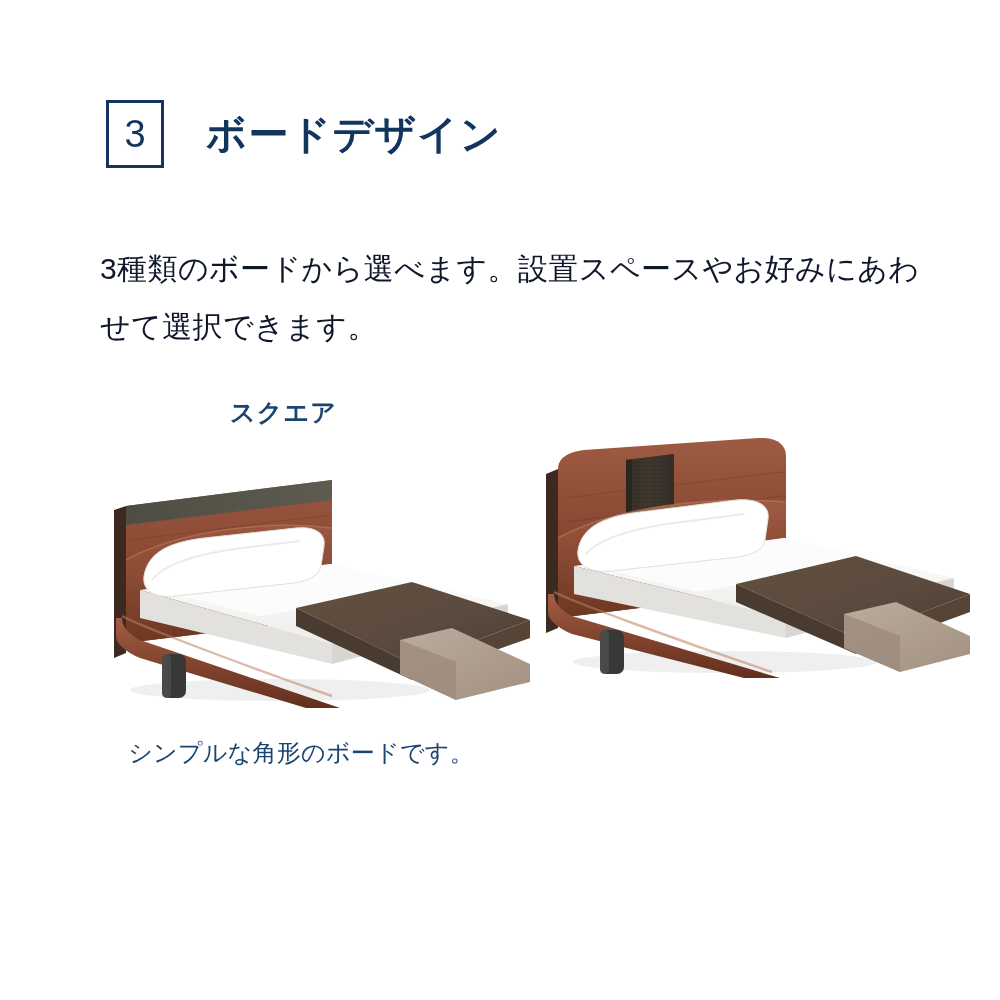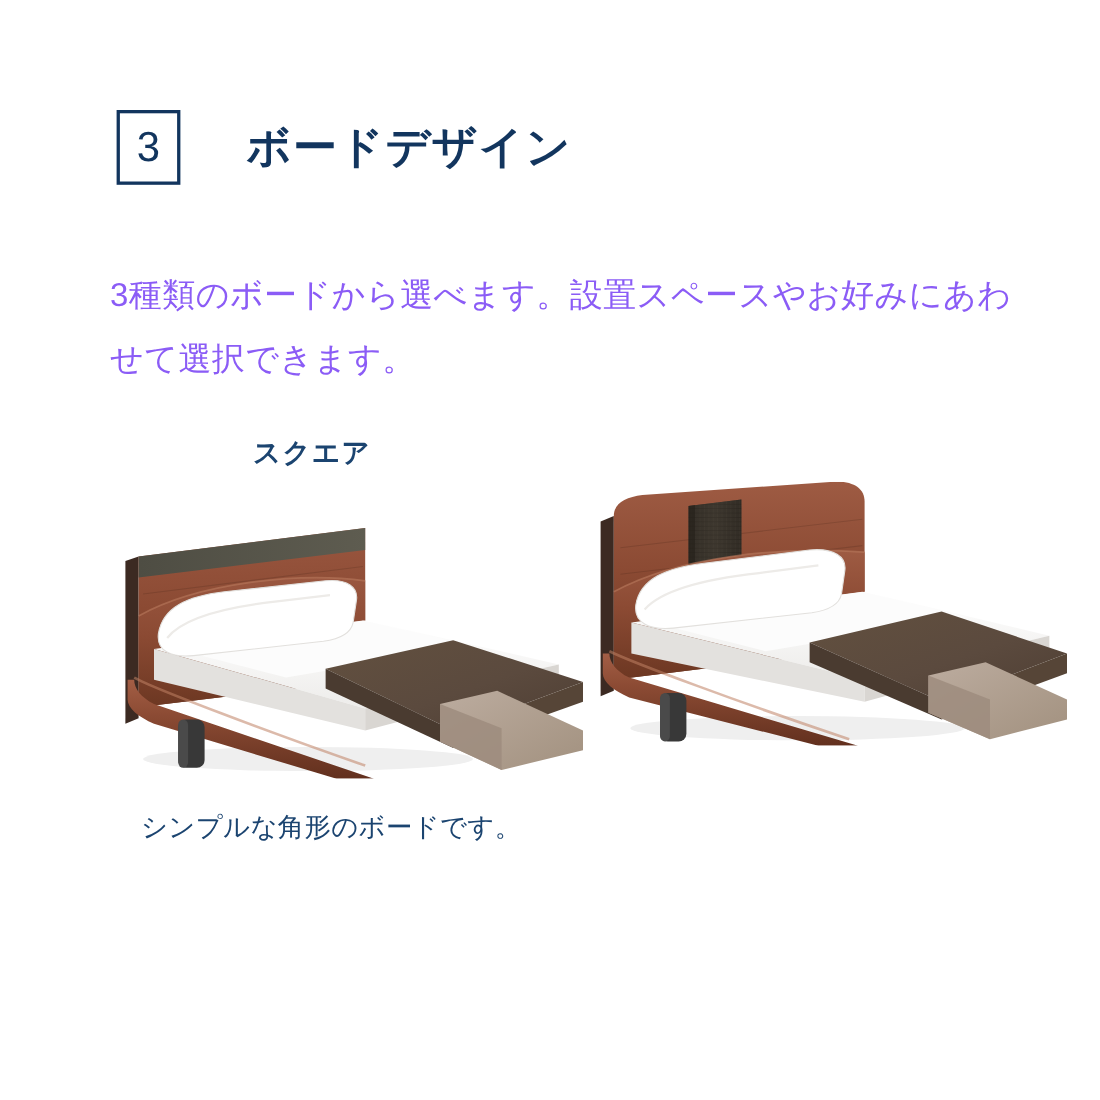--- a/index.html
+++ b/index.html
@@ -37,38 +37,38 @@
     display: flex;
     align-items: center;
     justify-content: center;
     font-size: 38px;
     font-weight: 500;
     color: #12355E;
     line-height: 1;
     letter-spacing: 0;
   }
   .heading-title {
-    margin-left: 60px;
+    margin-left: 42px;
     font-size: 40px;
     font-weight: 700;
     color: #12355E;
     letter-spacing: 1.5px;
     line-height: 1;
     white-space: nowrap;
   }
 
   
   .intro {
     position: absolute;
     left: 100px;
     top: 210px;
     width: 850px;
     font-size: 30px;
     font-weight: 400;
-    color: #8b5cf6;
+    color: #0f172a;
     line-height: 1.92;
     letter-spacing: 0.4px;
   }
 
   
   .cols {
     position: absolute;
     left: 0;
     top: 400px;
     width: 1000px;

